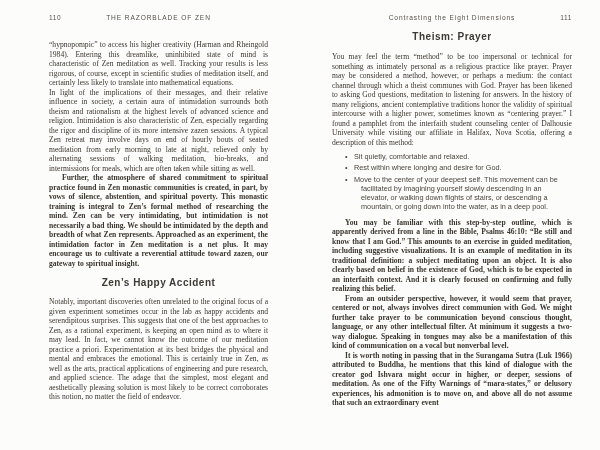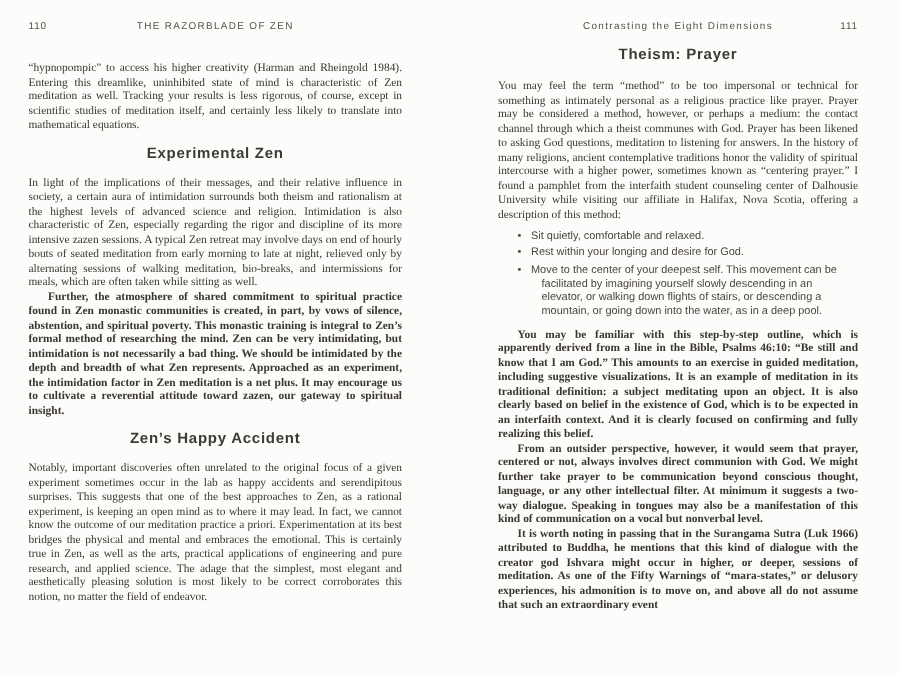--- a/index.html
+++ b/index.html
@@ -10,21 +10,21 @@
     overflow: hidden;
     font-family: "Liberation Serif", serif;
     color: #3a352f;
   }
   .page {
     width: 300px; height: 450px;
     box-sizing: border-box;
     position: relative;
     overflow: hidden;
   }
-  .page.left  { padding: 13px 32px 0 19px; }
+  .page.left  { padding: 13px 32px 0 49px; }
   .page.right { padding: 13px 28px 0 32px; }
 
   .running-head {
     position: relative;
     height: 9px;
     font-family: "Liberation Sans", sans-serif;
     font-size: 6.6px;
     letter-spacing: 0.9px;
     color: #55504a;
     text-align: center;
@@ -85,21 +85,20 @@
 <div class="spread">
 
   <div class="page left">
     <div class="running-head">
       <span class="pagenum">110</span>
       <span class="head-title">THE RAZORBLADE OF ZEN</span>
     </div>
 
     <p class="body opening">“hypnopompic” to access his higher creativity (Harman and Rheingold 1984). Entering this dreamlike, uninhibited state of mind is characteristic of Zen meditation as well. Tracking your results is less rigorous, of course, except in scientific studies of meditation itself, and certainly less likely to translate into mathematical equations.</p>
 
-    <h2 class="section-heading">Experimental Zen</h2>
 
     <p class="body">In light of the implications of their messages, and their relative influence in society, a certain aura of intimidation surrounds both theism and rationalism at the highest levels of advanced science and religion. Intimidation is also characteristic of Zen, especially regarding the rigor and discipline of its more intensive zazen sessions. A typical Zen retreat may involve days on end of hourly bouts of seated meditation from early morning to late at night, relieved only by alternating sessions of walking meditation, bio-breaks, and intermissions for meals, which are often taken while sitting as well.</p>
     <p class="body indent">Further, the atmosphere of shared commitment to spiritual practice found in Zen monastic communities is created, in part, by vows of silence, abstention, and spiritual poverty. This monastic training is integral to Zen’s formal method of researching the mind. Zen can be very intimidating, but intimidation is not necessarily a bad thing. We should be intimidated by the depth and breadth of what Zen represents. Approached as an experiment, the intimidation factor in Zen meditation is a net plus. It may encourage us to cultivate a reverential attitude toward zazen, our gateway to spiritual insight.</p>
 
     <h2 class="section-heading">Zen’s Happy Accident</h2>
 
     <p class="body">Notably, important discoveries often unrelated to the original focus of a given experiment sometimes occur in the lab as happy accidents and serendipitous surprises. This suggests that one of the best approaches to Zen, as a rational experiment, is keeping an open mind as to where it may lead. In fact, we cannot know the outcome of our meditation practice a priori. Experimentation at its best bridges the physical and mental and embraces the emotional. This is certainly true in Zen, as well as the arts, practical applications of engineering and pure research, and applied science. The adage that the simplest, most elegant and aesthetically pleasing solution is most likely to be correct corroborates this notion, no matter the field of endeavor.</p>
   </div>
 
   <div class="page right">
@@ -107,21 +106,21 @@
       <span class="head-title">Contrasting the Eight Dimensions</span>
       <span class="pagenum">111</span>
     </div>
 
     <h2 class="section-heading first-heading">Theism: Prayer</h2>
 
     <p class="body">You may feel the term “method” to be too impersonal or technical for something as intimately personal as a religious practice like prayer. Prayer may be considered a method, however, or perhaps a medium: the contact channel through which a theist communes with God. Prayer has been likened to asking God questions, meditation to listening for answers. In the history of many religions, ancient contemplative traditions honor the validity of spiritual intercourse with a higher power, sometimes known as “centering prayer.” I found a pamphlet from the interfaith student counseling center of Dalhousie University while visiting our affiliate in Halifax, Nova Scotia, offering a description of this method:</p>
 
     <ul class="bullets">
       <li><span class="bullet-glyph">•</span><span>Sit quietly, comfortable and relaxed.</span></li>
-      <li><span class="bullet-glyph">•</span><span>Rest within your longing and desire for God.</span></li>
+      <li><span class="bullet-glyph">•</span><span>Rest within where longing and desire for God.</span></li>
       <li><span class="bullet-glyph">•</span><span>Move to the center of your deepest self. This movement can be facilitated by imagining yourself slowly descending in an elevator, or walking down flights of stairs, or descending a mountain, or going down into the water, as in a deep pool.</span></li>
     </ul>
 
     <p class="body indent">You may be familiar with this step-by-step outline, which is apparently derived from a line in the Bible, Psalms 46:10: “Be still and know that I am God.” This amounts to an exercise in guided meditation, including suggestive visualizations. It is an example of meditation in its traditional definition: a subject meditating upon an object. It is also clearly based on belief in the existence of God, which is to be expected in an interfaith context. And it is clearly focused on confirming and fully realizing this belief.</p>
     <p class="body indent">From an outsider perspective, however, it would seem that prayer, centered or not, always involves direct communion with God. We might further take prayer to be communication beyond conscious thought, language, or any other intellectual filter. At minimum it suggests a two-way dialogue. Speaking in tongues may also be a manifestation of this kind of communication on a vocal but nonverbal level.</p>
     <p class="body indent">It is worth noting in passing that in the Surangama Sutra (Luk 1966) attributed to Buddha, he mentions that this kind of dialogue with the creator god Ishvara might occur in higher, or deeper, sessions of meditation. As one of the Fifty Warnings of “mara-states,” or delusory experiences, his admonition is to move on, and above all do not assume that such an extraordinary event</p>
   </div>
 
 </div>
 

